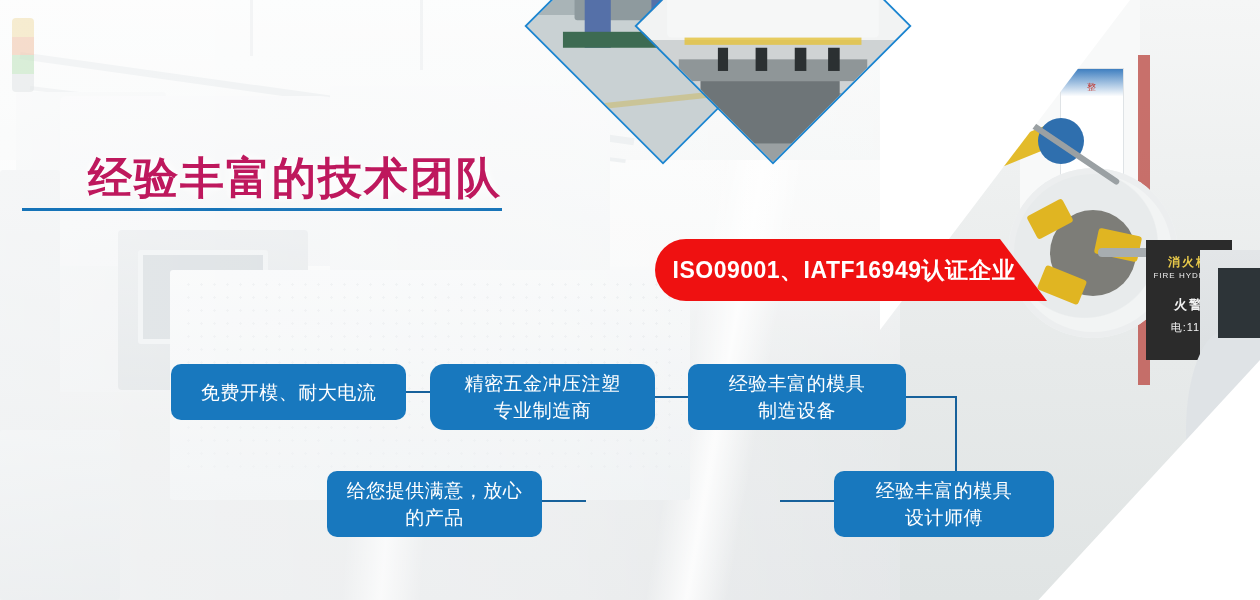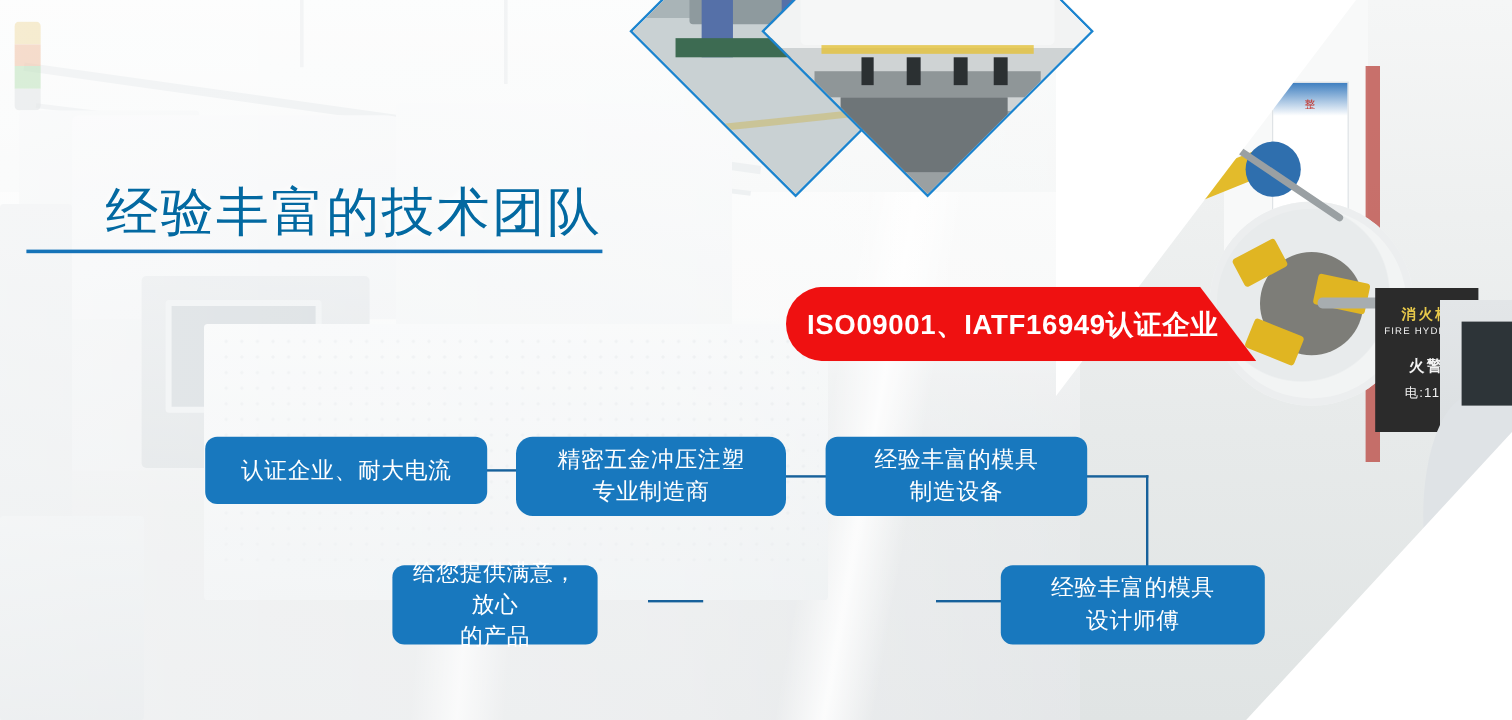--- a/index.html
+++ b/index.html
@@ -137,22 +137,22 @@
   }
   .d2 .frame{position:absolute;left:12%;top:4%;width:76%;height:50%;background:#f6f7f7;border-radius:3px;}
   .d2 .bolster{position:absolute;left:16%;top:62%;width:68%;height:8%;background:#8f9698;}
   .d2 .die{position:absolute;left:24%;top:70%;width:50%;height:22%;background:#6e7578;}
   .d2 .post{position:absolute;width:4%;height:8%;background:#2b3032;top:58%;}
   .d2 .yellow{position:absolute;left:18%;top:54%;width:64%;height:3%;background:#e3c23a;opacity:.8;}
 
   
   .headline{
     position:absolute;left:22px;top:152px;width:640px;
-    color:#0369a1;
-    font-weight:normal;
+    color:#be185d;
+    font-weight:bold;
     text-shadow:0 0 8px rgba(255,255,255,.9), 0 0 18px rgba(255,255,255,.8);
   }
   .headline .l1{
     font-size:44px;line-height:52px;letter-spacing:2px;
     padding-left:66px;
     border-bottom:3px solid #1573b8;
     display:inline-block;
     padding-bottom:4px;
   }
   .headline .l2{
@@ -185,21 +185,21 @@
     text-align:center;
     font-size:19px;line-height:27px;
     letter-spacing:.5px;
     box-sizing:border-box;
     padding:0 14px;
     white-space:pre-line;
   }
   .n1{left:171px;top:24px;width:235px;height:56px;}
   .n2{left:430px;top:24px;width:225px;height:66px;border-radius:14px;}
   .n3{left:688px;top:24px;width:218px;height:66px;}
-  .n4{left:327px;top:131px;width:171px;height:66px;}
+  .n4{left:327px;top:131px;width:215px;height:66px;}
   .n5{left:584px;top:131px;width:198px;height:56px;}
   .n6{left:834px;top:131px;width:220px;height:66px;}
 
   .conn{position:absolute;background:#17619b;}
   .c1{left:404px;top:51px;width:28px;height:2px;}
   .c2{left:653px;top:56px;width:37px;height:2px;}
   .c3{left:904px;top:56px;width:53px;height:2px;}
   .c4{left:955px;top:56px;width:2px;height:108px;}
   .c5{left:900px;top:162px;width:57px;height:2px;}
   .c6{left:540px;top:160px;width:46px;height:2px;}
@@ -301,21 +301,21 @@
 
   <div class="flow">
     <div class="conn c1"></div>
     <div class="conn c2"></div>
     <div class="conn c3"></div>
     <div class="conn c4"></div>
     <div class="conn c5"></div>
     <div class="conn c6"></div>
     <div class="conn c7"></div>
 
-    <div class="node n1">认证企业、耐大电流</div>
+    <div class="node n1">免费开模、耐大电流</div>
     <div class="node n2">精密五金冲压注塑
 专业制造商</div>
     <div class="node n3">经验丰富的模具
 制造设备</div>
     <div class="node n4">给您提供满意，放心
 的产品</div>
     <div class="node n6">经验丰富的模具
 设计师傅</div>
   </div>
 

